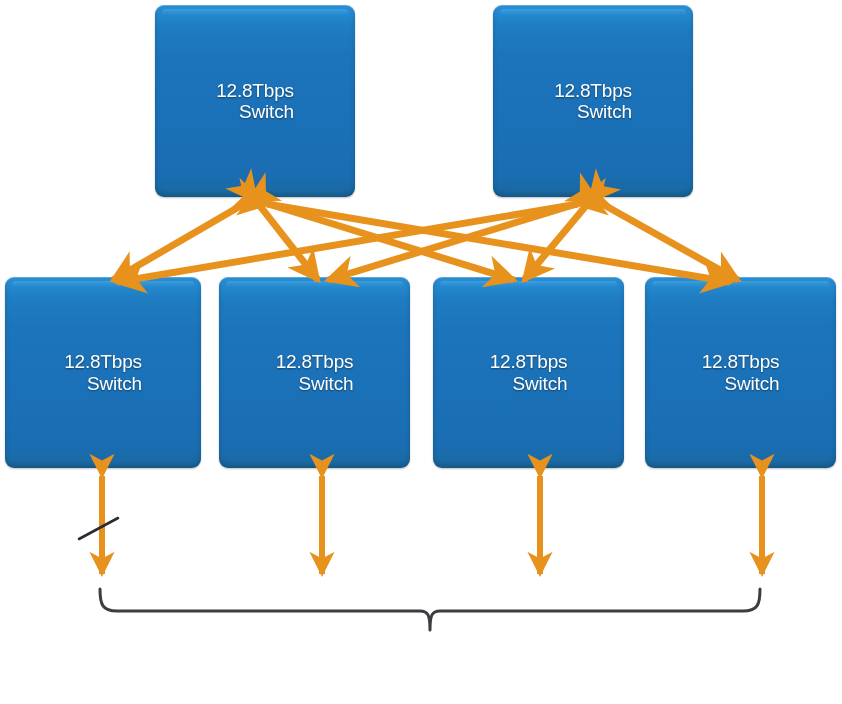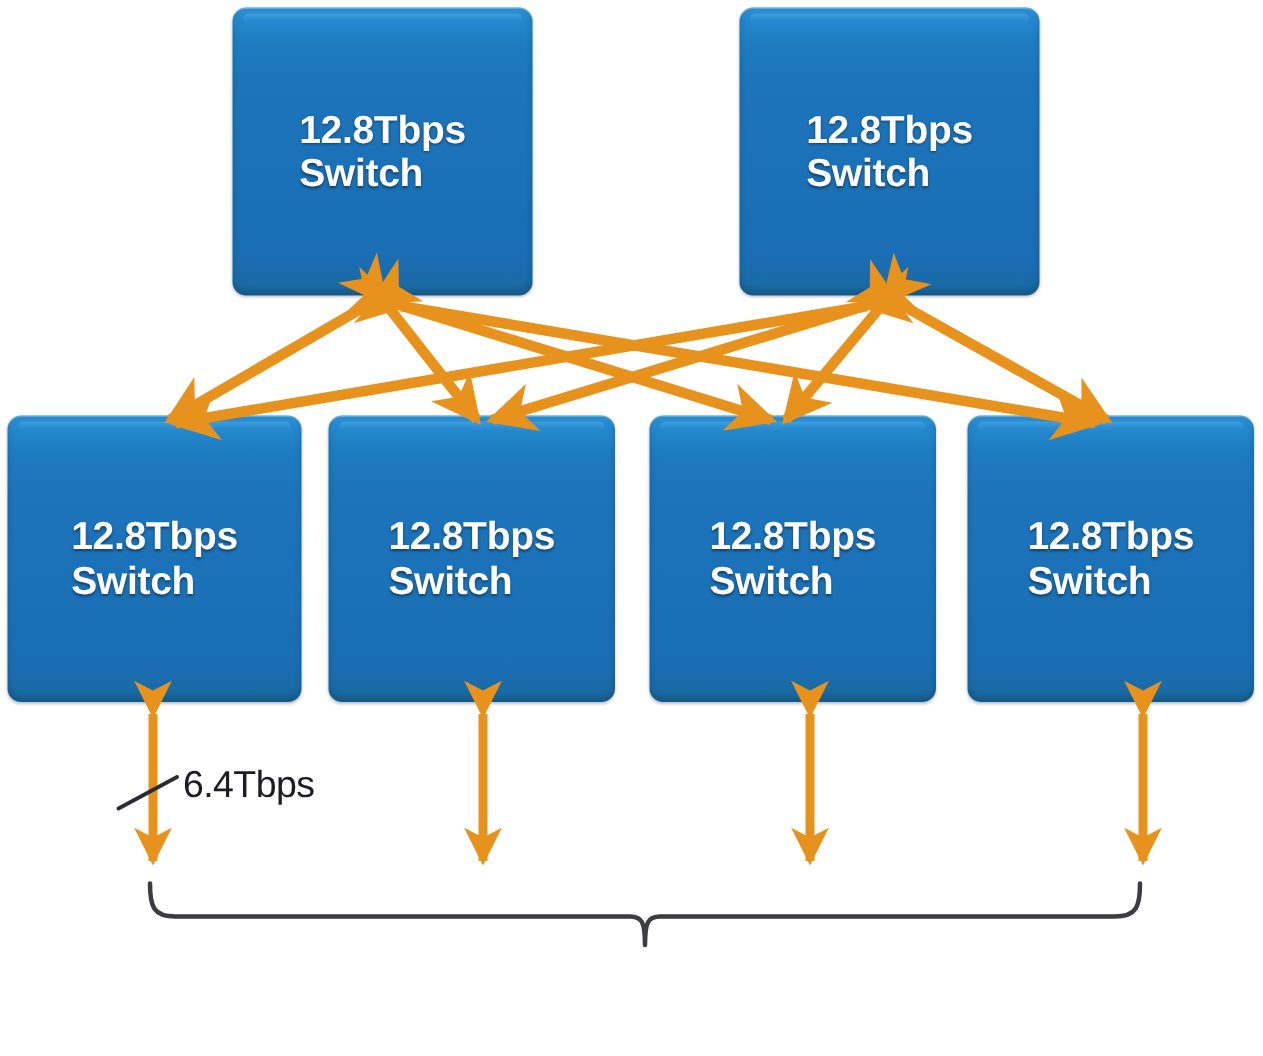--- a/index.html
+++ b/index.html
@@ -59,24 +59,24 @@
     height: 7px;
     border-radius: 4px;
     background: linear-gradient(to bottom, #3f9fdd 0%, #2b8ed2 60%, #2286cd 100%);
     opacity: 0.95;
     pointer-events: none;
   }
   .switch-label {
     position: relative;
     z-index: 2;
     color: #ffffff;
-    font-weight: bold;
-    font-size: 26px;
+    font-weight: normal;
+    font-size: 19px;
     line-height: 1.12;
-    text-align: left;
+    text-align: right;
     letter-spacing: -0.2px;
     text-shadow: 0 1px 2px rgba(0,0,0,0.45);
     white-space: pre-line;
   }
   
   #overlay {
     position: absolute;
     left: 0;
     top: 0;
     width: 842px;
@@ -168,16 +168,15 @@
 
     <path id="bracket" d="M100,589
              C100,604 102,611 117,611
              L420,611
              C428,611 430,615 430,630
              C430,615 432,611 440,611
              L743,611
              C758,611 760,604 760,589" fill="none" stroke="#3c3c42" stroke-width="3" stroke-linecap="round" stroke-linejoin="round"></path>
   </svg>
 
-  <div class="ann-small" style="left:122px; top:509px;">6.4Tbps</div>
 
 
 </div>
 
 </body></html>

